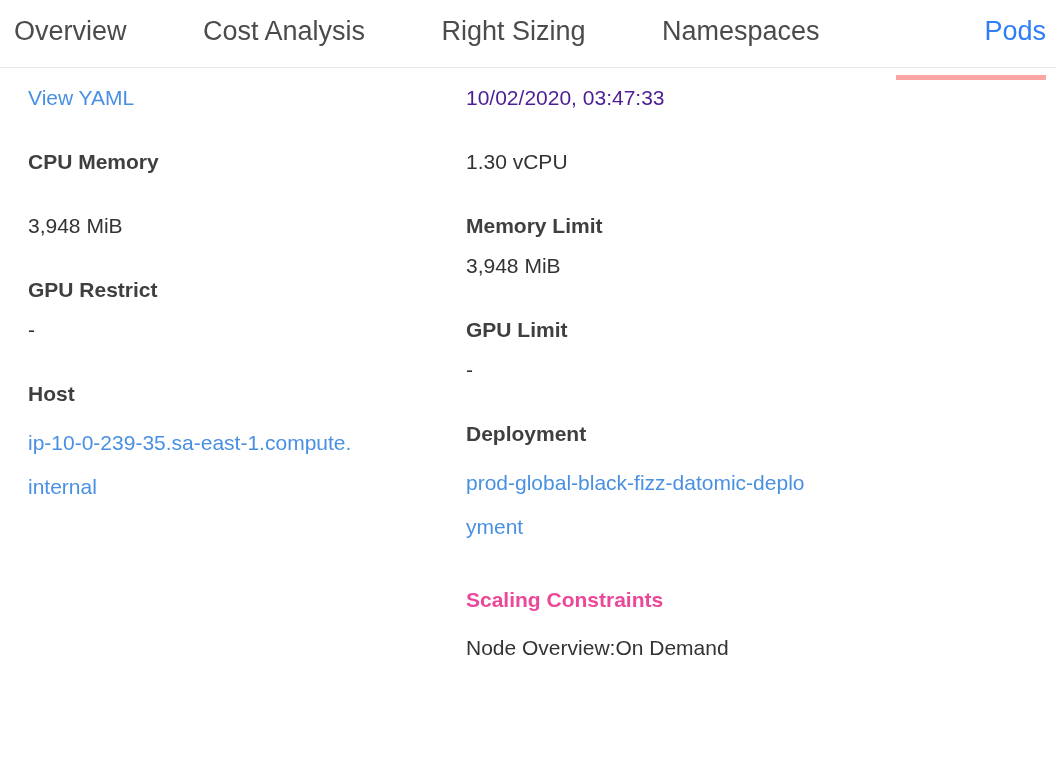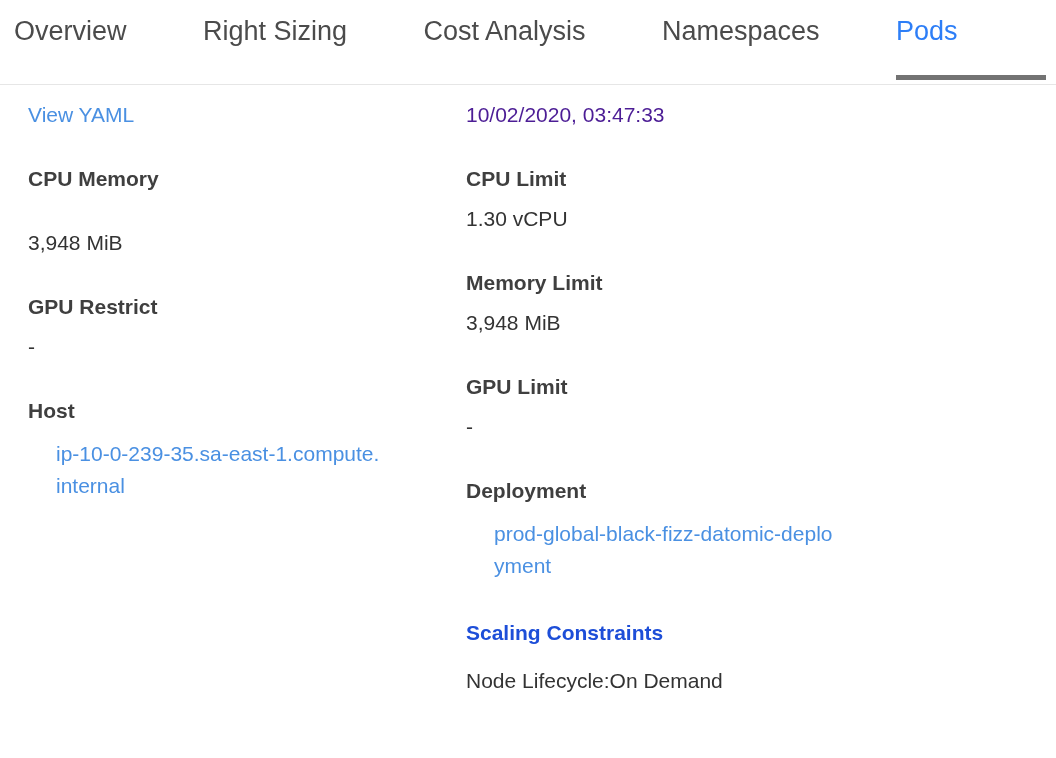--- a/index.html
+++ b/index.html
@@ -8,37 +8,37 @@
     background: #ffffff;
     font-family: "Liberation Sans", sans-serif;
     overflow: hidden;
   }
 
   
   .tabbar {
     display: flex;
     justify-content: space-between;
     align-items: stretch;
-    height: 85px;
+    height: 68px;
     padding: 0 10px 8px 14px;
     border-bottom: 1px solid #e6e6e6;
   }
   .tab {
     font-size: 27px;
     color: #4b4b4b;
     padding-top: 16px;
     height: 80px;
     cursor: pointer;
     white-space: nowrap;
   }
   .tab.active {
     color: #2d7ef7;
     width: 150px;
-    text-align: left;
-    border-bottom: 5px solid #737373;
+    text-align: right;
+    border-bottom: 5px solid #fca5a5;
   }
 
   
   .content {
     display: grid;
     grid-template-columns: 438px 1fr;
     padding: 17px 20px 0 28px;
     font-size: 21px;
   }
   .col { min-width: 0; }
@@ -57,44 +57,44 @@
   .field-label {
     font-weight: bold;
     color: #3f3f3f;
     line-height: 26px;
   }
   .field-value {
     margin-top: 14px;
     color: #333333;
     line-height: 26px;
   }
-  .field-value .link { display: block; line-height: 32px; word-break: break-all; margin-left: 28px; }
+  .field-value .link { display: block; line-height: 44px; word-break: break-all; }
   .wrap-left  { max-width: 325px; }
   .wrap-right { max-width: 345px; }
 
   .sc-label {
     margin-top: 38px;
     font-weight: bold;
-    color: #1d4ed8;
+    color: #ec4899;
     line-height: 26px;
   }
   .sc-item {
     color: #333333;
     line-height: 26px;
   }
   .sc-item-0 { margin-top: 32px; }
   .sc-item-1 { margin-top: 22px; }
 </style>
 </head>
 <body>
 
 <nav class="tabbar">
   <div class="tab">Overview</div>
+  <div class="tab">Cost Analysis</div>
   <div class="tab">Right Sizing</div>
-  <div class="tab">Cost Analysis</div>
   <div class="tab">Namespaces</div>
   <div class="tab active">Pods</div>
 </nav>
 
 <main class="content">
 
   <div class="col">
     <div class="top-row">
       <a class="link">View YAML</a>
     </div>
@@ -119,21 +119,20 @@
       </div>
     </div>
   </div>
 
   <div class="col">
     <div class="top-row">
       <span class="timestamp">10/02/2020, 03:47:33</span>
     </div>
 
     <div class="field">
-      <div class="field-label">CPU Limit</div>
       <div class="field-value">1.30 vCPU</div>
     </div>
 
     <div class="field">
       <div class="field-label">Memory Limit</div>
       <div class="field-value">3,948 MiB</div>
     </div>
 
     <div class="field">
       <div class="field-label">GPU Limit</div>
@@ -141,16 +140,16 @@
     </div>
 
     <div class="field">
       <div class="field-label">Deployment</div>
       <div class="field-value">
         <a class="link wrap-right">prod-global-black-fizz-datomic-deployment</a>
       </div>
     </div>
 
     <div class="sc-label">Scaling Constraints</div>
-    <div class="sc-item sc-item-1">Node Lifecycle:On Demand</div>
+    <div class="sc-item sc-item-1">Node Overview:On Demand</div>
   </div>
 
 </main>
 
 </body></html>

